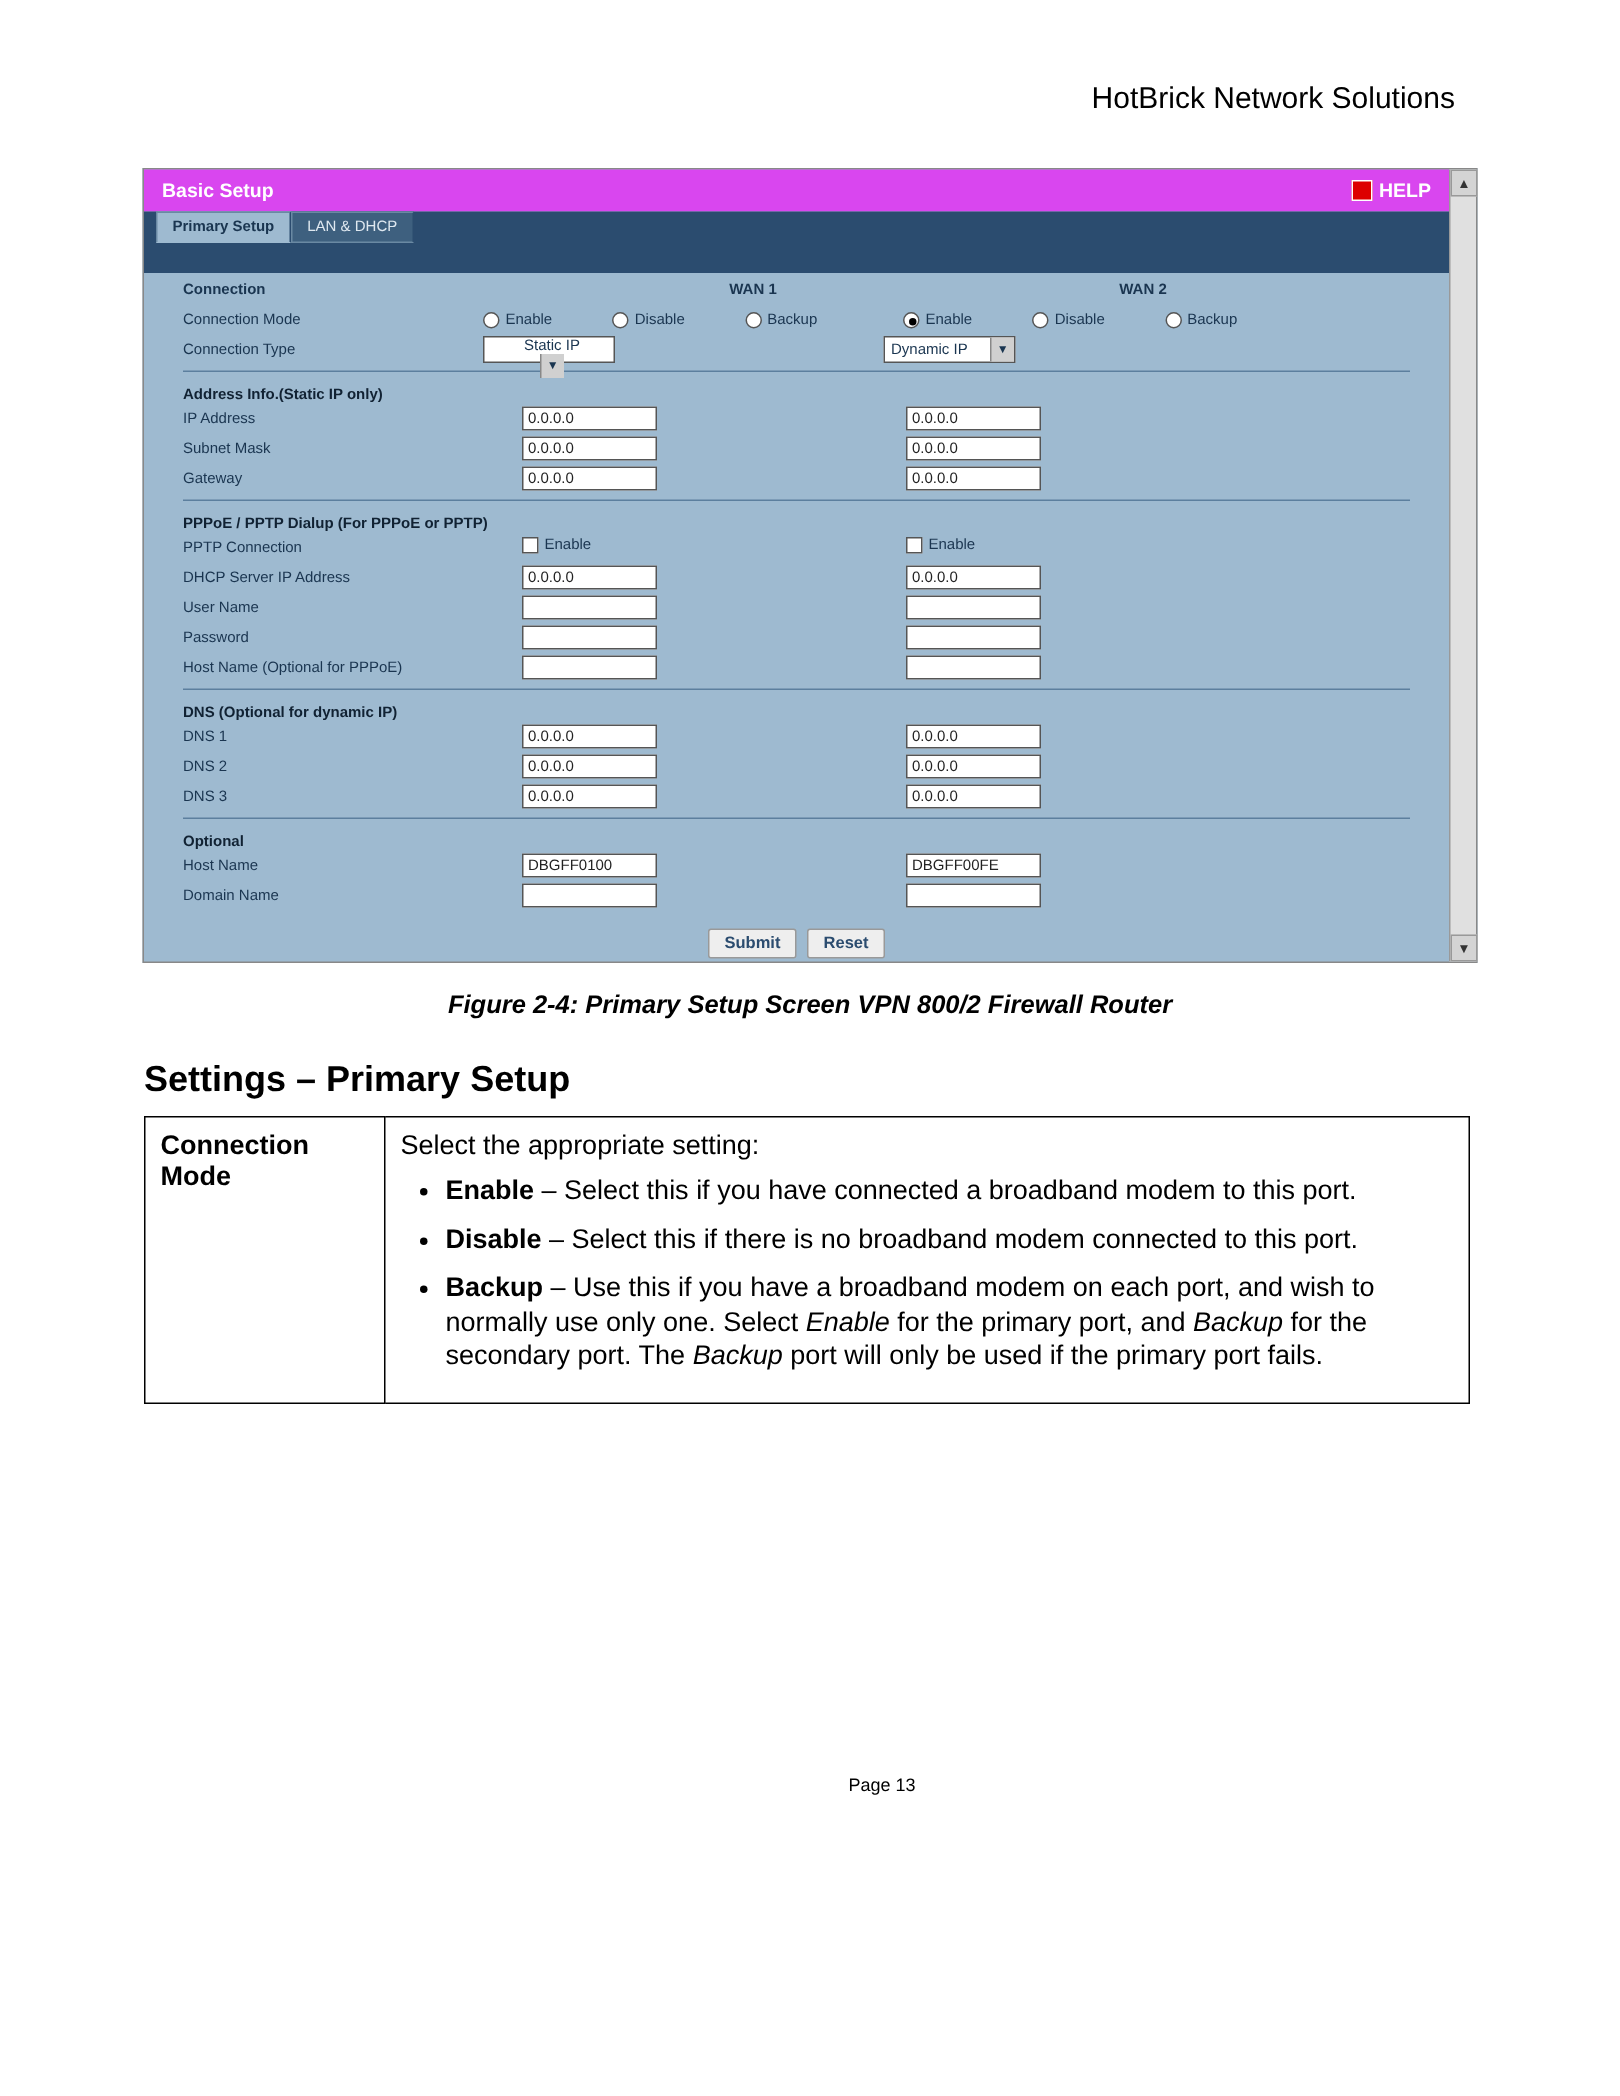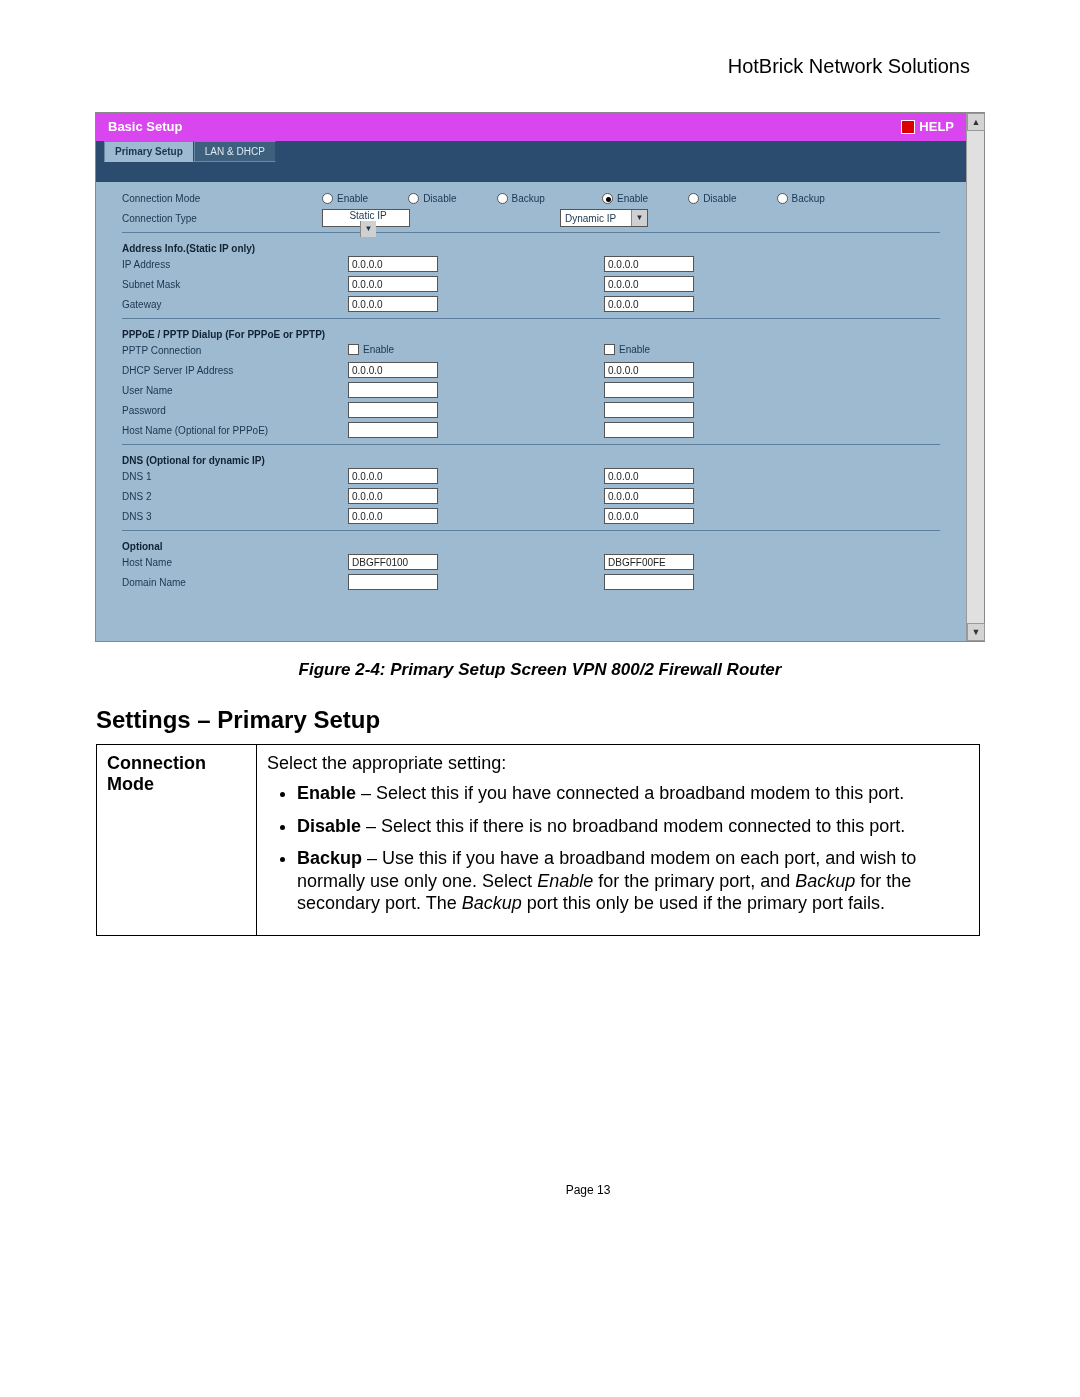--- a/index.html
+++ b/index.html
@@ -161,20 +161,21 @@
   .selectbox {
     display: inline-flex;
     align-items: center;
     border: 1px solid #555;
     background: #fff;
     height: 18px;
     font-size: 10px;
     padding-left: 4px;
     width: 88px;
     justify-content: space-between;
+    margin-left: 29px;
   }
   .selectbox .arrow {
     background: #d0d0d0;
     width: 16px; height: 100%;
     text-align: center;
     line-height: 16px;
     border-left: 1px solid #888;
     font-size: 8px;
   }
   .txt {
@@ -281,20 +282,25 @@
     </span>
   </div>
 
   <div class="tabsrow">
     <div class="tab active">Primary Setup</div>
     <div class="tab">LAN &amp; DHCP</div>
   </div>
 
   <div class="panel-body">
 
+    <div class="wan-head-row">
+      <span class="lab">Connection</span>
+      <span class="w1">WAN 1</span>
+      <span class="w2">WAN 2</span>
+    </div>
 
     <div class="row">
       <span class="lab">Connection Mode</span>
       <span class="radiogroup">
         <span class="wan-cell">
             <span class="radio-sim"></span>
             <span>Enable</span>
           </span>
         <span class="wan-cell">
             <span class="radio-sim"></span>
@@ -413,20 +419,24 @@
         <span class="c-lab">Host Name</span>
       <span class="c-w1"><input class="txt sm" value="DBGFF0100" style=""></span>
       <span class="c-w2"><input class="txt sm" value="DBGFF00FE" style=""></span>
     </div>
     <div class="row col2">
         <span class="c-lab">Domain Name</span>
       <span class="c-w1"><input class="txt sm" style=""></span>
       <span class="c-w2"><input class="txt sm" style=""></span>
     </div>
 
+    <div class="btnrow">
+      <span class="btn">Submit</span>
+      <span class="btn">Reset</span>
+    </div>
   </div>
 </div>
 
 <div class="caption">Figure 2-4: Primary Setup Screen VPN 800/2 Firewall Router</div>
 
 <div class="settings-heading">Settings – Primary Setup</div>
 
 <table class="settings-table">
   <tbody>
       <tr>
@@ -434,21 +444,21 @@
     <td>
       <span>Select the appropriate setting:</span>
       <ul>
         <li>
           <b>Enable</b><span> – Select this if you have connected a broadband modem to this port.</span>
         </li>
         <li>
           <b>Disable</b><span> – Select this if there is no broadband modem connected to this port.</span>
         </li>
         <li>
-          <b>Backup</b><span> – Use this if you have a broadband modem on each port, and wish to normally use only one. Select </span><i>Enable</i><span> for the primary port, and </span><i>Backup</i><span> for the secondary port. The </span><i>Backup</i><span> port this only be used if the primary port fails.</span>
+          <b>Backup</b><span> – Use this if you have a broadband modem on each port, and wish to normally use only one. Select </span><i>Enable</i><span> for the primary port, and </span><i>Backup</i><span> for the secondary port. The </span><i>Backup</i><span> port will only be used if the primary port fails.</span>
         </li>
       </ul>
     </td>
   </tr>
 </tbody>
   </table>
 
 <div class="page-num">Page 13</div>
 
 </body></html>

